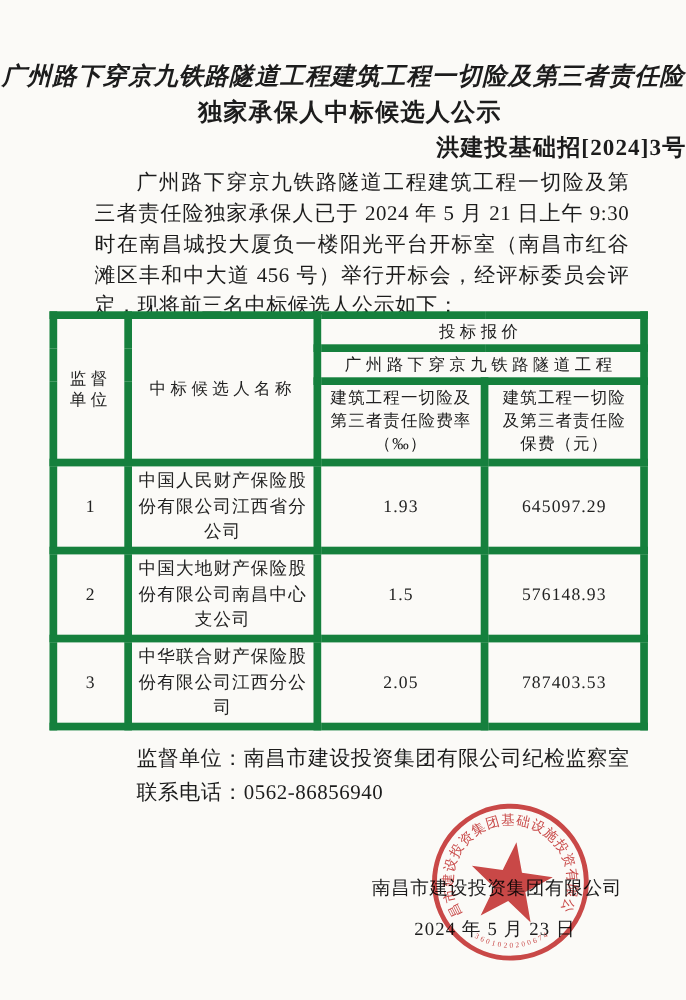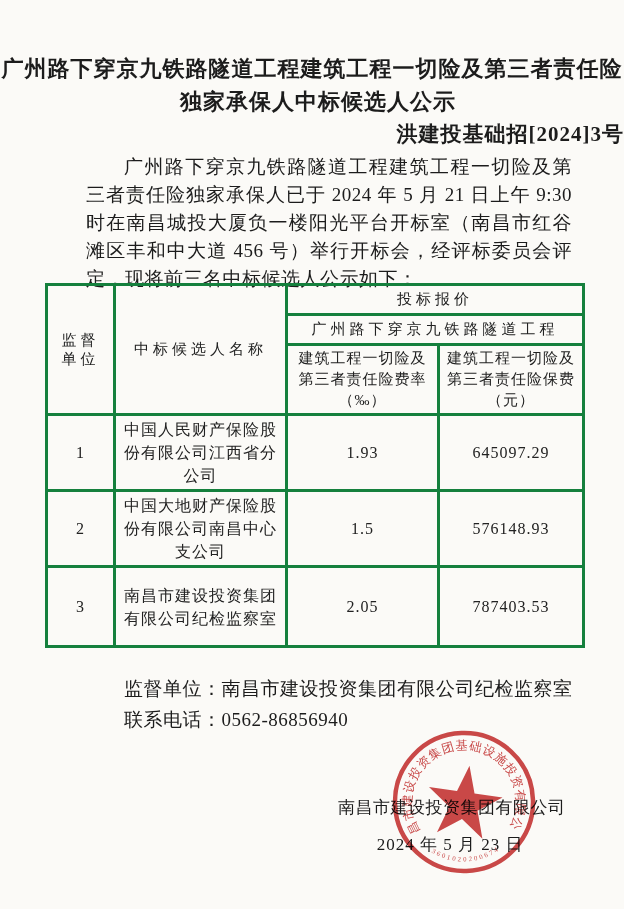--- a/index.html
+++ b/index.html
@@ -9,34 +9,34 @@
     background:var(--page-bg);
     color:var(--ink);
     font-family:"Liberation Serif","DejaVu Serif",serif;
     position:relative;
     overflow:hidden;
   }
   .page { position:absolute; inset:0; }
 
   .title-line { position:absolute; left:0; width:624px; text-align:center;
     font-weight:bold; font-size:22px; letter-spacing:1px; }
-  .title-line1 { top:54px; }
+  .title-line1 { top:54px;font-style:italic; }
   .title-line2 { top:87px;padding-left:12px; }
   .doc-no { position:absolute; top:120px; left:0; width:624px; text-align:right;
     font-weight:bold; font-size:21px; letter-spacing:1px; }
 
   .intro { position:absolute; top:153px; left:86px; width:486px;
     font-size:19px; line-height:28px; text-align:justify; text-indent:2em;
     letter-spacing:0.5px; }
 
   table.bid-table { position:absolute; top:283px; left:45px; width:537px;
     border-collapse:collapse; table-layout:fixed;
     border:2px solid #2b2b2b; }
   table.bid-table th, table.bid-table td {
-    border:3px solid #15803d; font-weight:normal; text-align:center;
+    border:7px solid #15803d; font-weight:normal; text-align:center;
     vertical-align:middle; padding:2px 6px; color:#222; }
   col.c-rank { width:68px; } col.c-name { width:172px; }
   col.c-rate { width:152px; } col.c-prem { width:145px; }
   tr.h-row1 { height:30px; } tr.h-row2 { height:30px; } tr.h-row3 { height:40px;margin-top:16px; }
   tr.d-row1 { height:57px; } tr.d-row2 { height:52px; } tr.d-row3 { height:80px; }
   .th-spaced { font-size:15px; letter-spacing:4px; }
   .th-sub { font-size:15px; letter-spacing:1px; line-height:21px; }
   .td-rank { font-size:16px; letter-spacing:1px; }
   .td-name { font-size:16px; letter-spacing:1px; line-height:23px; padding:2px 10px;margin-left:24px; }
   .td-num { font-size:16px; letter-spacing:1px; font-family:"Liberation Serif","DejaVu Serif",serif; }
@@ -95,21 +95,21 @@
         <td class="td-num">645097.29</td>
       </tr>
       <tr class="d-row2">
         <td class="td-rank">2</td>
         <td class="td-name">中国大地财产保险股份有限公司南昌中心支公司</td>
         <td class="td-num">1.5</td>
         <td class="td-num">576148.93</td>
       </tr>
       <tr class="d-row3">
         <td class="td-rank">3</td>
-        <td class="td-name">南昌市建设投资集团有限公司纪检监察室</td>
+        <td class="td-name">中华联合财产保险股份有限公司江西分公司</td>
         <td class="td-num">2.05</td>
         <td class="td-num">787403.53</td>
       </tr>
     </tbody>
   </table>
 
   <p class="supervisor">监督单位：南昌市建设投资集团有限公司纪检监察室</p>
   <p class="phone">联系电话：0562-86856940</p>
 
   <div class="signature">

